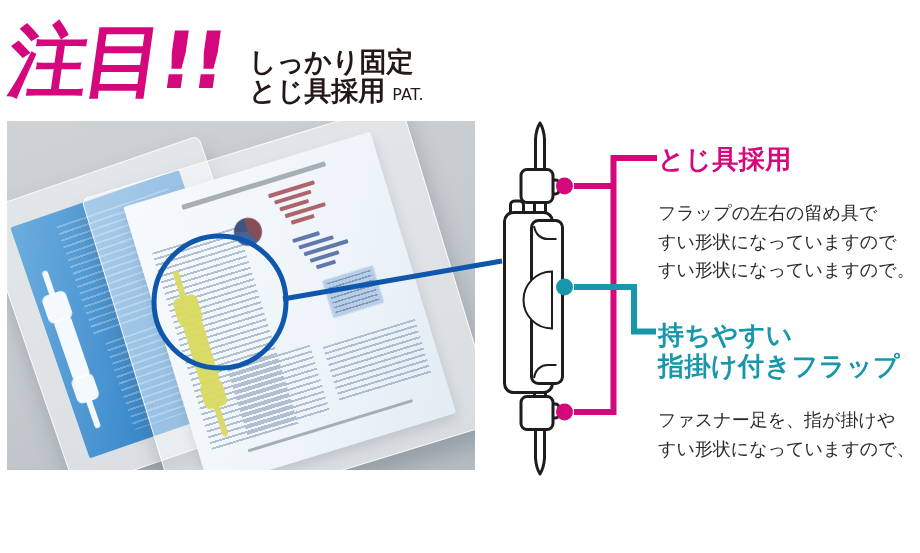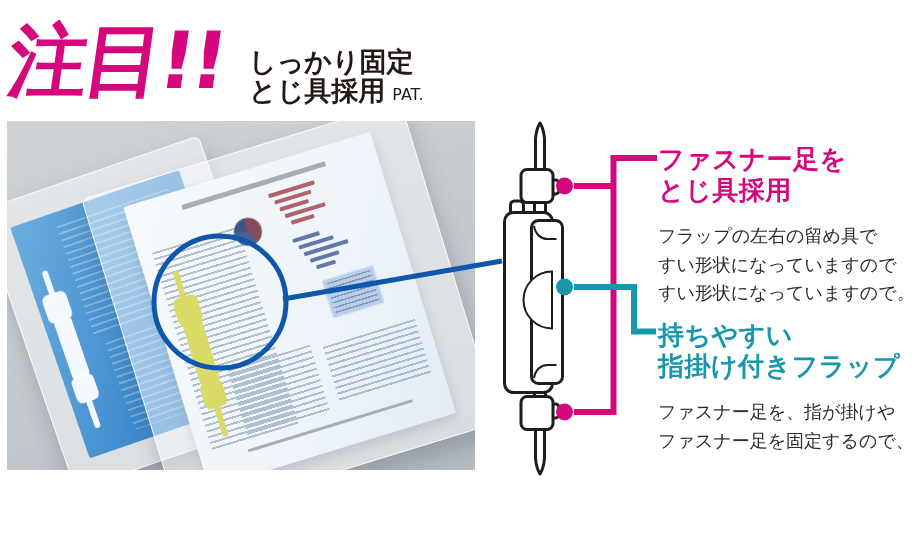--- a/index.html
+++ b/index.html
@@ -91,21 +91,21 @@
   .mech-thin{stroke:#1f1c1c;stroke-width:2;fill:none;}
   .mech-thin-f{stroke:#1f1c1c;stroke-width:2;fill:#ffffff;}
 
   
   .callout{position:absolute;left:658px;white-space:nowrap;}
   .callout-1{top:144px;}
   .callout-2{top:320px;}
   .co-head{font-size:26px;line-height:31px;font-weight:800;letter-spacing:.5px;}
   .co-head.mag{color:var(--magenta);}
   .co-head.tea{color:var(--teal);font-family:Liberation Serif, serif;}
-  .co-body{margin-top:16px;font-size:18px;line-height:28.5px;color:var(--text-dark);
+  .co-body{margin-top:24px;font-size:18px;line-height:28.5px;color:var(--text-dark);
     font-weight:500;letter-spacing:0;}
 </style>
 </head>
 <body>
 
 <div class="stage">
 
   <div class="attention">注目!!</div>
   <div class="subtitle">
     <div>しっかり固定</div>
@@ -203,34 +203,33 @@
     </g>
 
     <g>
       <path class="st-teal" d="M574 287 L634 287 L634 331.5 L656 331.5"></path>
       <circle class="f-teal" cx="564.5" cy="287" r="8.5"></circle>
     </g>
   </svg>
 
   <div class="callout callout-1">
     <div class="co-head mag">
-      <div>ファスナー足を</div>
       <div>とじ具採用</div>
     </div>
     <div class="co-body">
       <div>フラップの左右の留め具で</div>
       <div>すい形状になっていますので</div>
       <div>すい形状になっていますので。</div>
     </div>
   </div>
 
   <div class="callout callout-2">
     <div class="co-head tea">
       <div>持ちやすい</div>
       <div>指掛け付きフラップ</div>
     </div>
     <div class="co-body">
       <div>ファスナー足を、指が掛けや</div>
-      <div>ファスナー足を固定するので、</div>
+      <div>すい形状になっていますので、</div>
     </div>
   </div>
 
 </div>
 
 </body></html>

